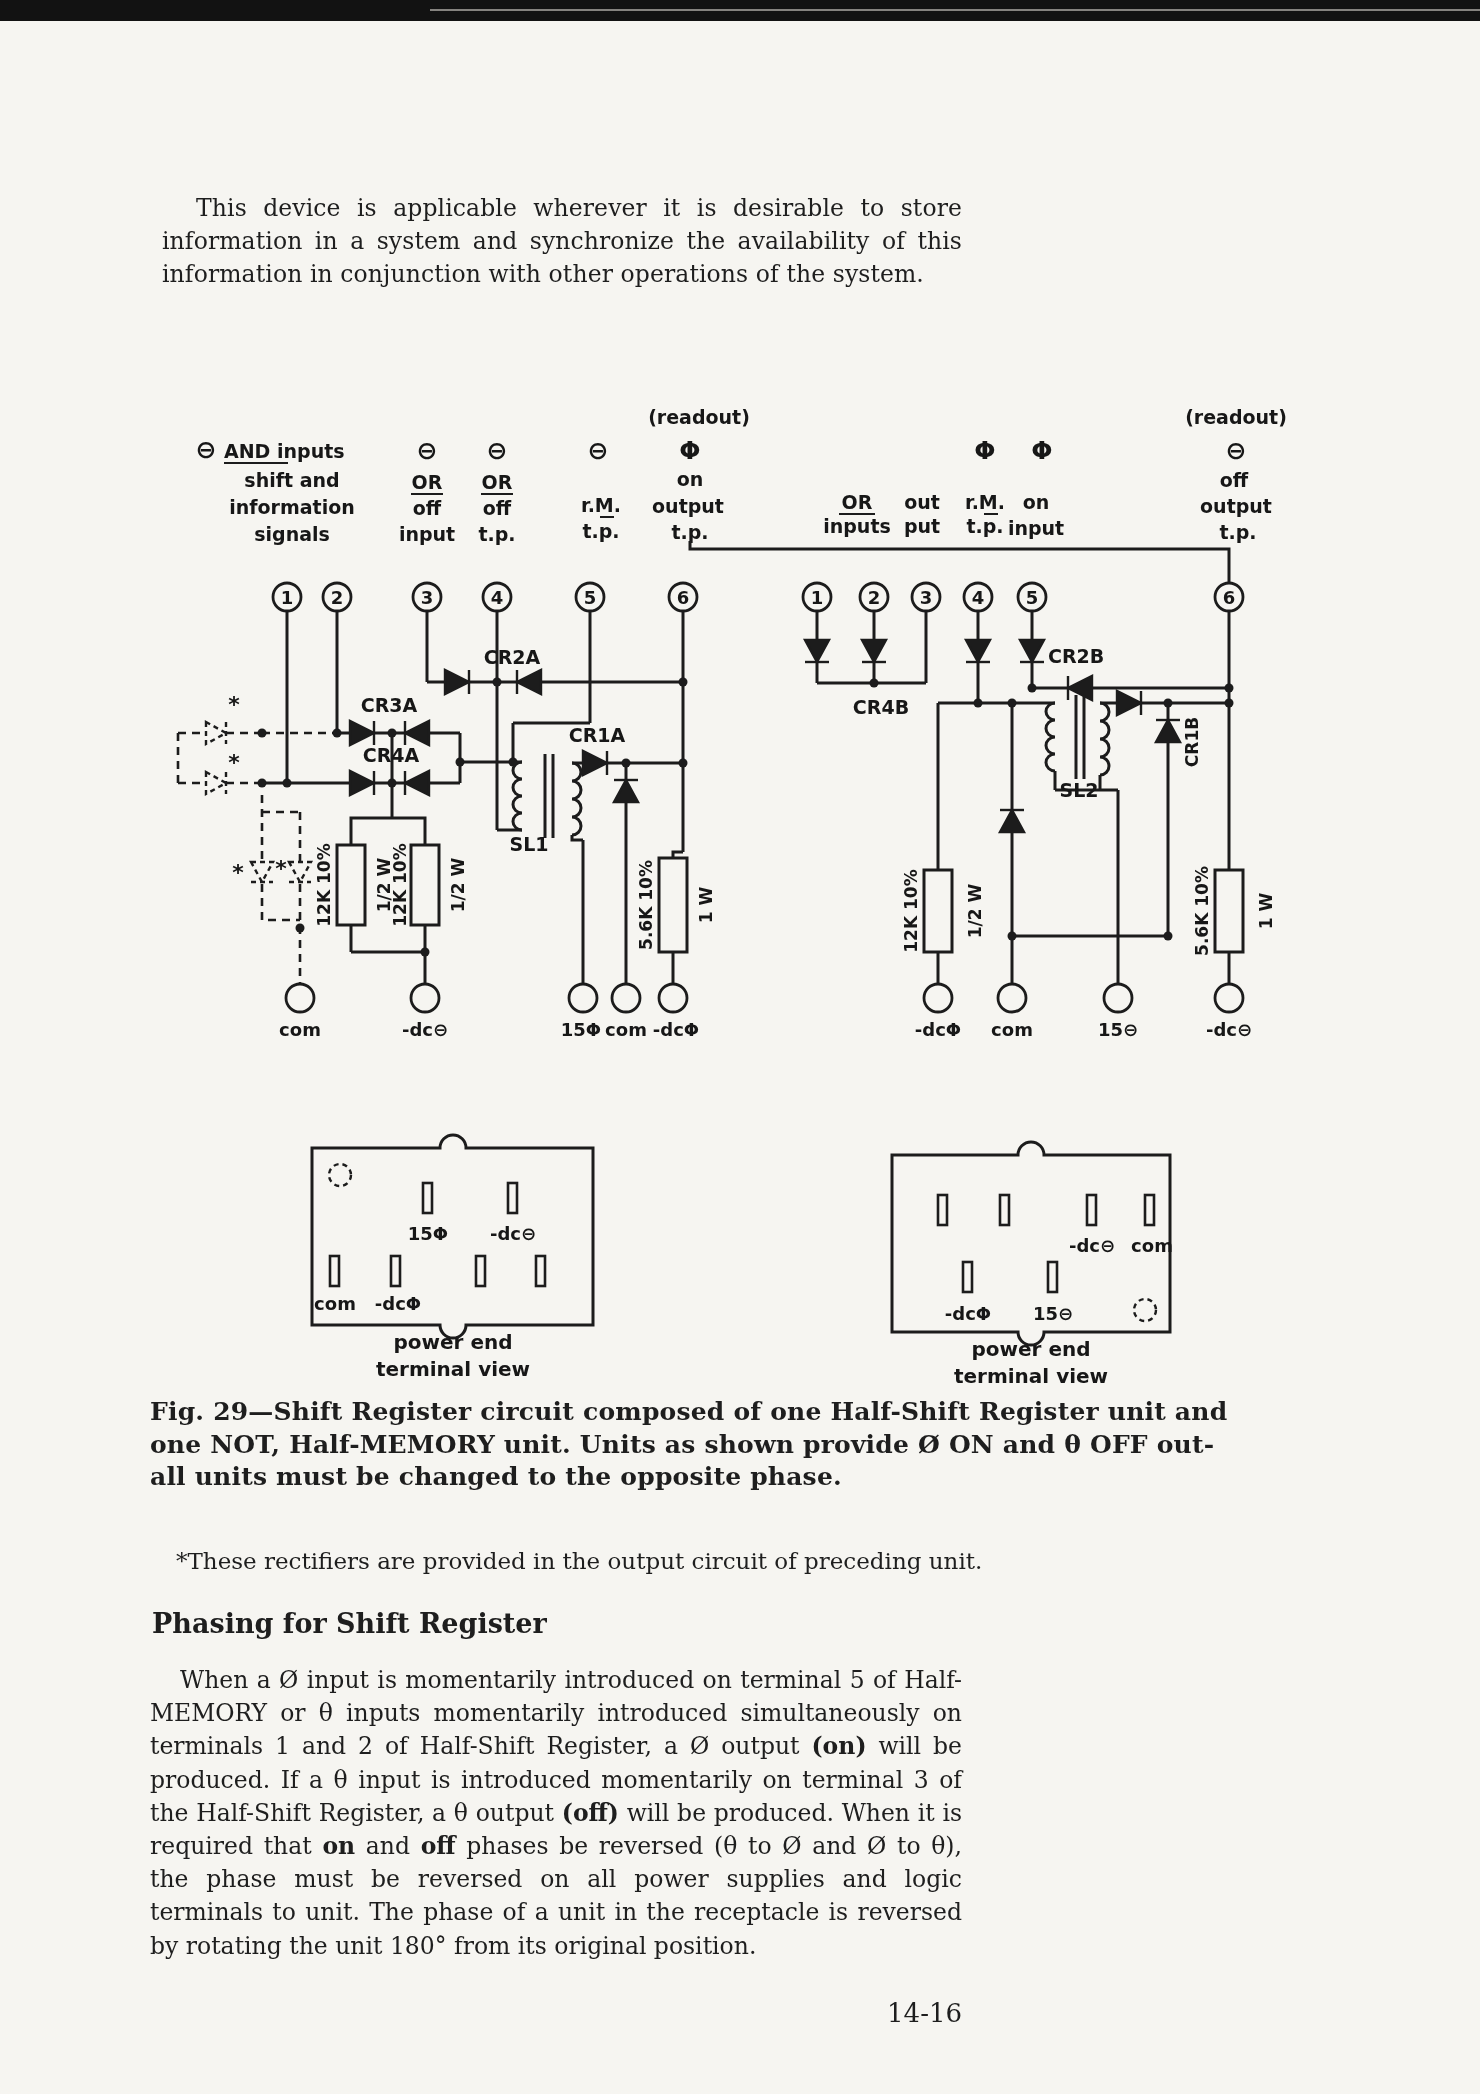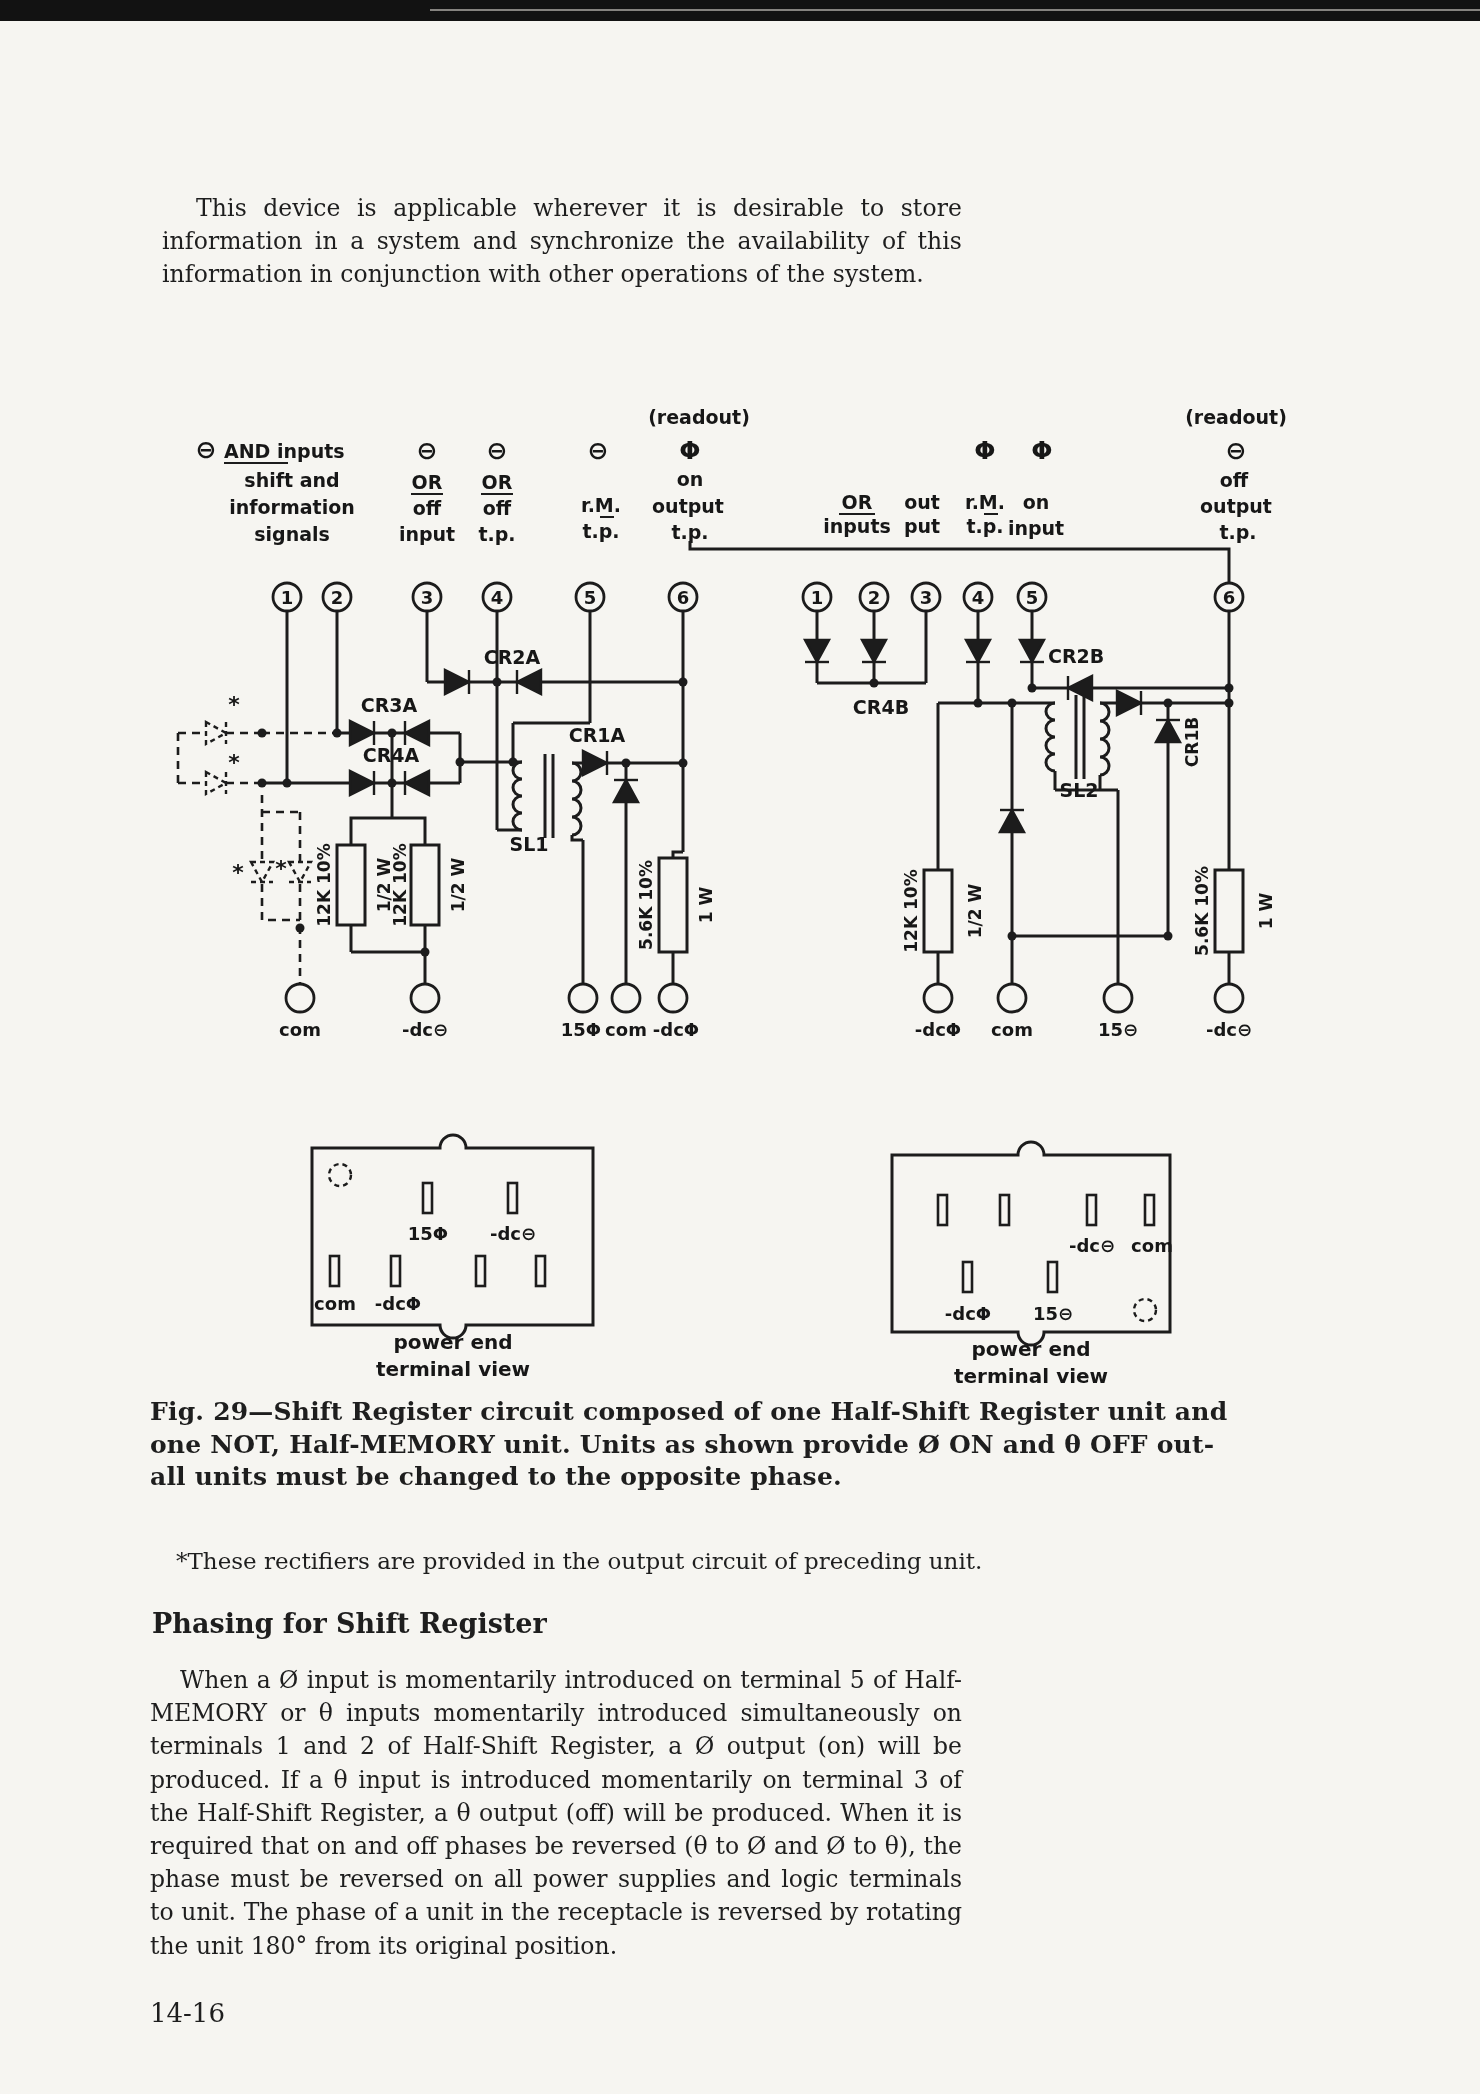--- a/index.html
+++ b/index.html
@@ -8,22 +8,22 @@
   .topbar{position:absolute;top:0;left:0;width:100%;height:21px;background:#121212;}
   .topbar .tline{position:absolute;top:9px;left:430px;right:0;height:2px;background:#85837f;}
   .intro{position:absolute;top:192px;left:162px;width:800px;font-size:23.5px;line-height:33px;
          text-align:justify;text-indent:34px;letter-spacing:0.1px;}
   .figcap{position:absolute;top:1396px;left:150px;width:1112px;font-weight:bold;
           font-size:25px;line-height:32.5px;text-align:left;letter-spacing:0.2px;}
   .footnote{position:absolute;top:1548px;left:176px;font-size:23px;}
   .heading{position:absolute;top:1608px;left:152px;font-size:27px;font-weight:bold;}
   .bodytext{position:absolute;top:1664px;left:150px;width:812px;font-size:23.5px;line-height:33.2px;
             text-align:justify;text-indent:30px;}
-  .bodytext .b{font-weight:normal;}
-  .pagenum{position:absolute;top:1998px;left:150px;width:812px;text-align:left;font-size:26px;}
+  .bodytext .b{font-weight:bold;}
+  .pagenum{position:absolute;top:1998px;left:150px;width:812px;text-align:right;font-size:26px;}
   svg.diag{position:absolute;top:300px;left:150px;}
   svg text{font-family:"DejaVu Sans",sans-serif;font-weight:bold;fill:#171717;text-anchor:middle;}
   .hl{font-size:19px;}
   .hs{font-size:25px;}
   .tn{font-size:18px;}
   .bl{font-size:18px;}
   .pl{font-size:19px;}
   .rl{font-size:17px;}
   .ast{font-size:22px;}
   .cap{font-size:20px;}

